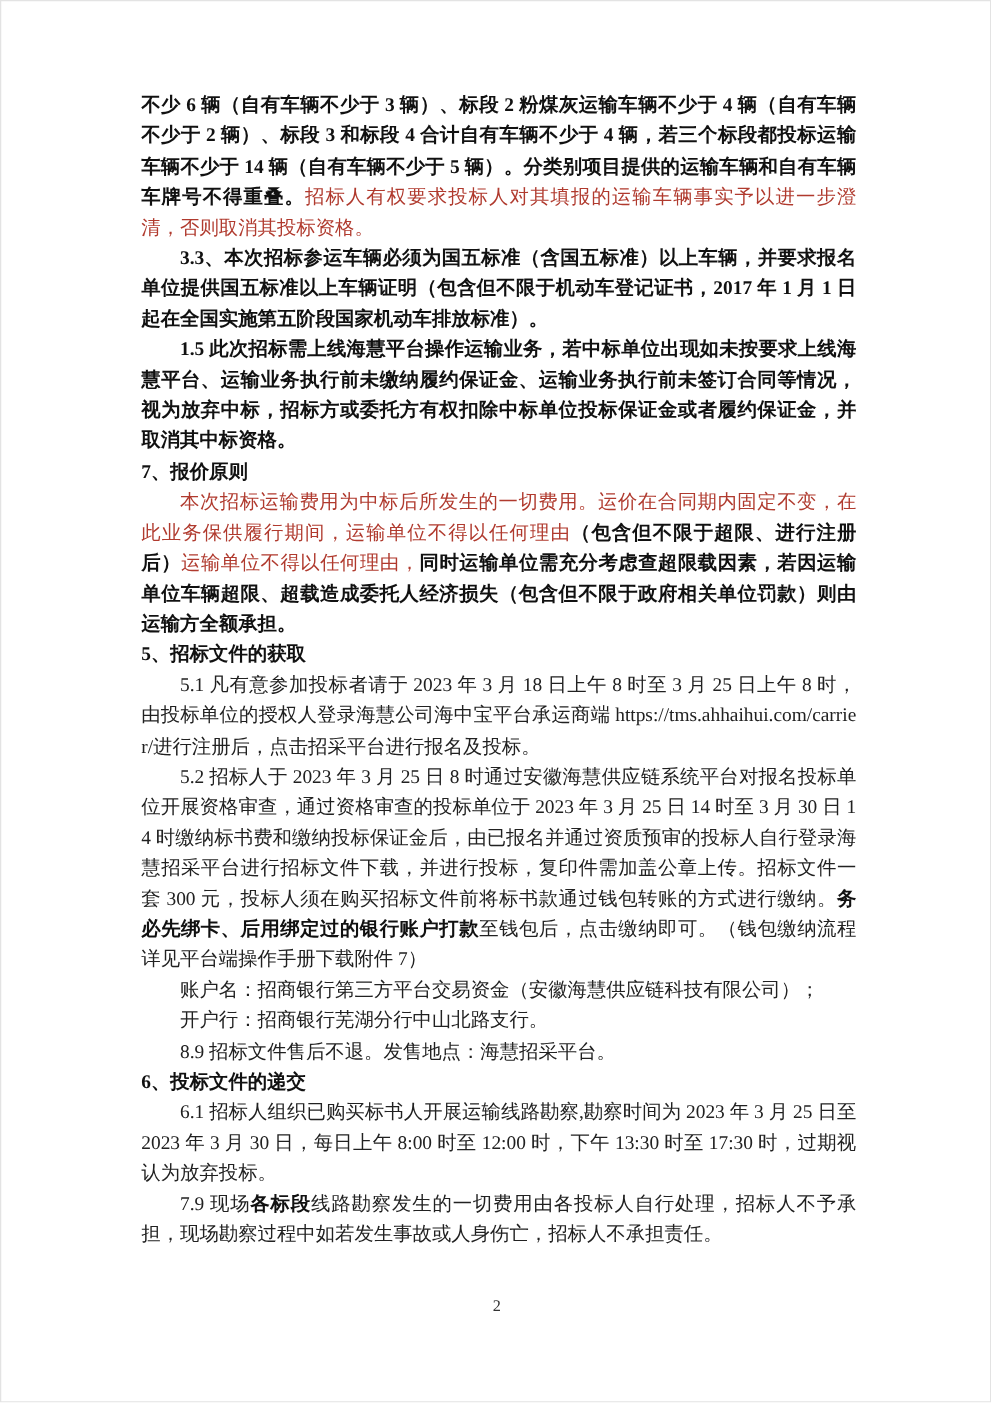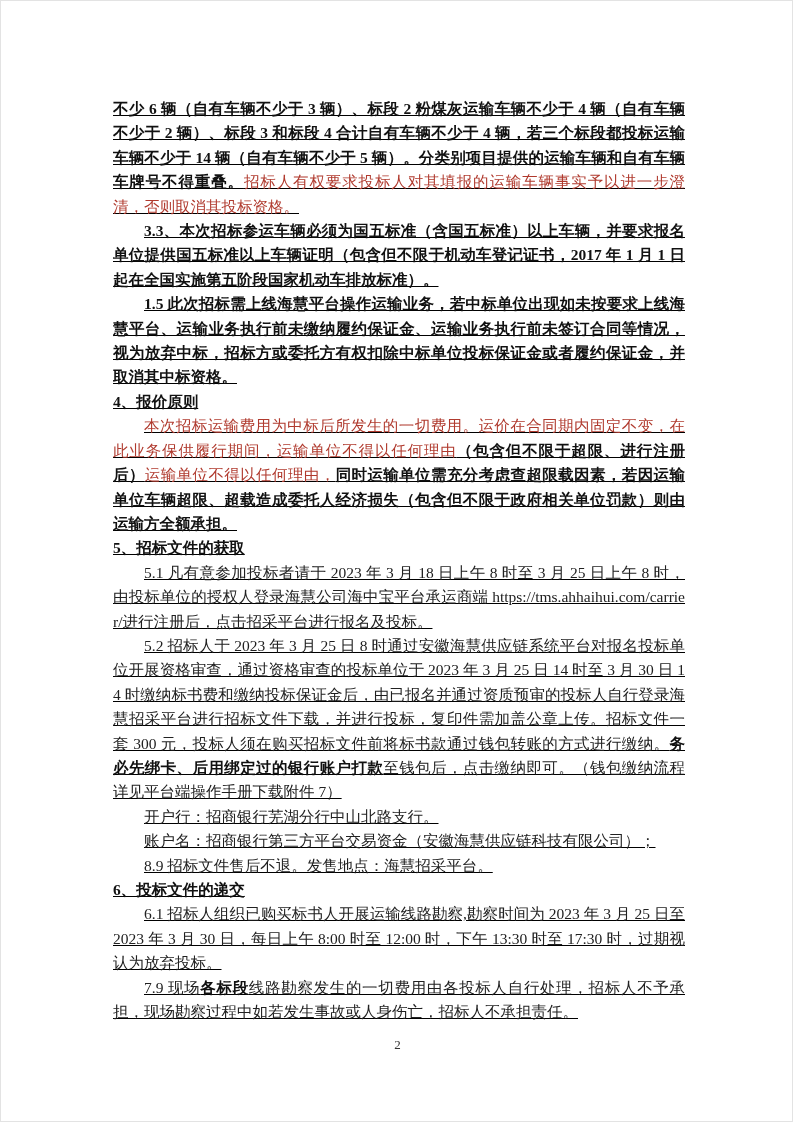--- a/index.html
+++ b/index.html
@@ -13,25 +13,24 @@
     height: 1122px;
     background: #ffffff;
     border: 1px solid #e3e3e3;
     box-sizing: border-box;
     overflow: hidden;
     font-family: "Liberation Serif", "DejaVu Serif", serif;
   }
   .text-block {
     position: absolute;
     left: 112px;
-    top: 96px;
+    top: 72px;
     width: 572px;
     height: 946px;
     overflow: hidden;
-    text-decoration: underline;
   }
   p.para {
     margin: 0;
     padding: 0;
     font-size: 15.5px;
     line-height: 24.4px;
     color: #212121;
     text-align: justify;
     text-justify: inter-character;
     word-break: break-all;
@@ -57,26 +56,26 @@
   }
 </style>
 </head>
 <body>
 
 <div class="page">
   <div class="text-block" id="text-block">
       <p class="para"><span class="run bold">不少 6 辆（自有车辆不少于 3 辆）、标段 2 粉煤灰运输车辆不少于 4 辆（自有车辆不少于 2 辆）、标段 3 和标段 4 合计自有车辆不少于 4 辆，若三个标段都投标运输车辆不少于 14 辆（自有车辆不少于 5 辆）。分类别项目提供的运输车辆和自有车辆车牌号不得重叠。</span><span class="run red">招标人有权要求投标人对其填报的运输车辆事实予以进一步澄清，否则取消其投标资格。</span></p>
       <p class="para indent"><span class="run bold">3.3、本次招标参运车辆必须为国五标准（含国五标准）以上车辆，并要求报名单位提供国五标准以上车辆证明（包含但不限于机动车登记证书，2017 年 1 月 1 日起在全国实施第五阶段国家机动车排放标准）。</span></p>
       <p class="para indent"><span class="run bold">1.5 此次招标需上线海慧平台操作运输业务，若中标单位出现如未按要求上线海慧平台、运输业务执行前未缴纳履约保证金、运输业务执行前未签订合同等情况，视为放弃中标，招标方或委托方有权扣除中标单位投标保证金或者履约保证金，并取消其中标资格。</span></p>
-      <p class="para heading"><span class="run bold">4、报价原则</span></p>
+      <p class="para heading"><span class="run bold">7、报价原则</span></p>
       <p class="para indent"><span class="run red">本次招标运输费用为中标后所发生的一切费用。运价在合同期内固定不变，在此业务保供履行期间，运输单位不得以任何理由</span><span class="run bold">（包含但不限于超限、进行注册后）</span><span class="run red">运输单位不得以任何理由，</span><span class="run bold">同时运输单位需充分考虑查超限载因素，若因运输单位车辆超限、超载造成委托人经济损失（包含但不限于政府相关单位罚款）则由运输方全额承担。</span></p>
       <p class="para heading"><span class="run bold">5、招标文件的获取</span></p>
       <p class="para indent"><span class="run">5.1 凡有意参加投标者请于 2023 年 3 月 18 日上午 8 时至 3 月 25 日上午 8 时，由投标单位的授权人登录海慧公司海中宝平台承运商端 https://tms.ahhaihui.com/carrier/进行注册后，点击招采平台进行报名及投标。</span></p>
       <p class="para indent"><span class="run">5.2 招标人于 2023 年 3 月 25 日 8 时通过安徽海慧供应链系统平台对报名投标单位开展资格审查，通过资格审查的投标单位于 2023 年 3 月 25 日 14 时至 3 月 30 日 14 时缴纳标书费和缴纳投标保证金后，由已报名并通过资质预审的投标人自行登录海慧招采平台进行招标文件下载，并进行投标，复印件需加盖公章上传。招标文件一套 300 元，投标人须在购买招标文件前将标书款通过钱包转账的方式进行缴纳。</span><span class="run bold">务必先绑卡、后用绑定过的银行账户打款</span><span class="run">至钱包后，点击缴纳即可。（钱包缴纳流程详见平台端操作手册下载附件 7）</span></p>
+      <p class="para indent"><span class="run">账户名：招商银行第三方平台交易资金（安徽海慧供应链科技有限公司）；</span></p>
       <p class="para indent"><span class="run">开户行：招商银行芜湖分行中山北路支行。</span></p>
-      <p class="para indent"><span class="run">账户名：招商银行第三方平台交易资金（安徽海慧供应链科技有限公司）；</span></p>
       <p class="para indent"><span class="run">8.9 招标文件售后不退。发售地点：海慧招采平台。</span></p>
       <p class="para heading"><span class="run bold">6、投标文件的递交</span></p>
       <p class="para indent"><span class="run">6.1 招标人组织已购买标书人开展运输线路勘察,勘察时间为 2023 年 3 月 25 日至 2023 年 3 月 30 日，每日上午 8:00 时至 12:00 时，下午 13:30 时至 17:30 时，过期视认为放弃投标。</span></p>
       <p class="para indent"><span class="run">7.9 现场</span><span class="run bold">各标段</span><span class="run">线路勘察发生的一切费用由各投标人自行处理，招标人不予承担，现场勘察过程中如若发生事故或人身伤亡，招标人不承担责任。</span></p>
     </div>
   <div class="footer">2</div>
 </div>
 
 </body></html>

